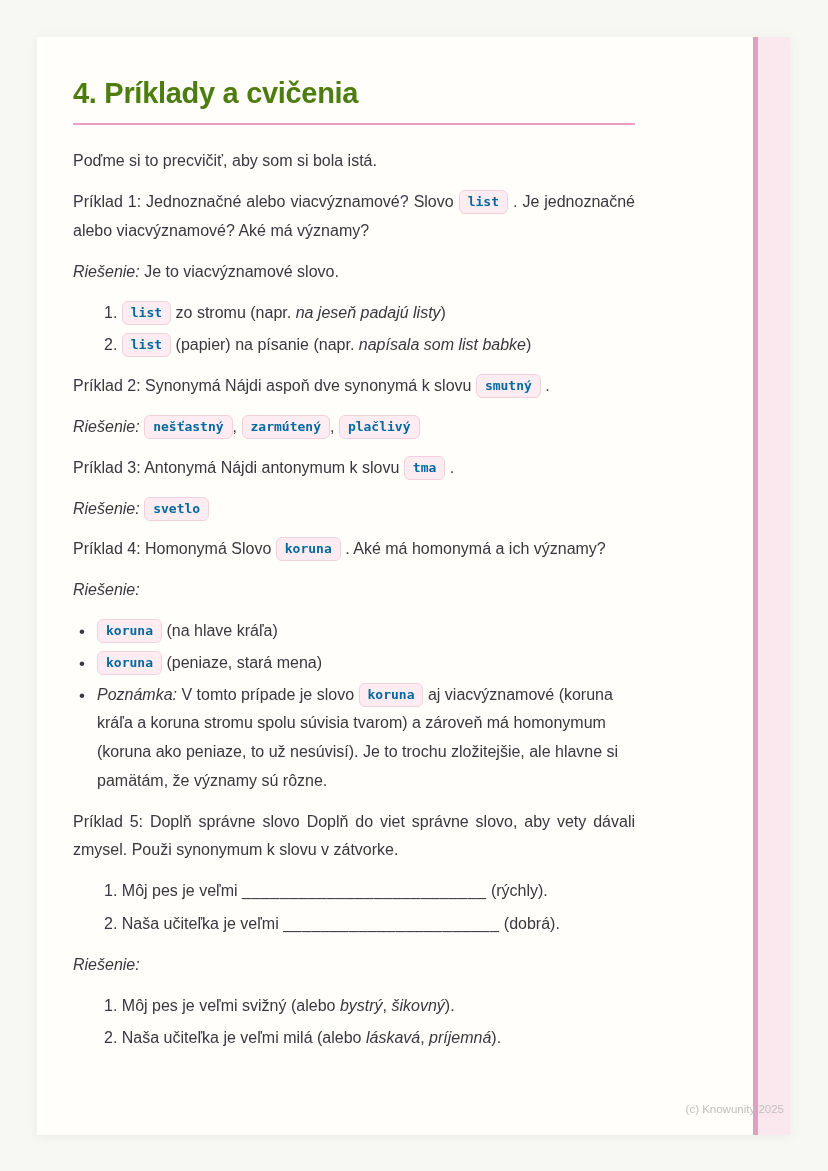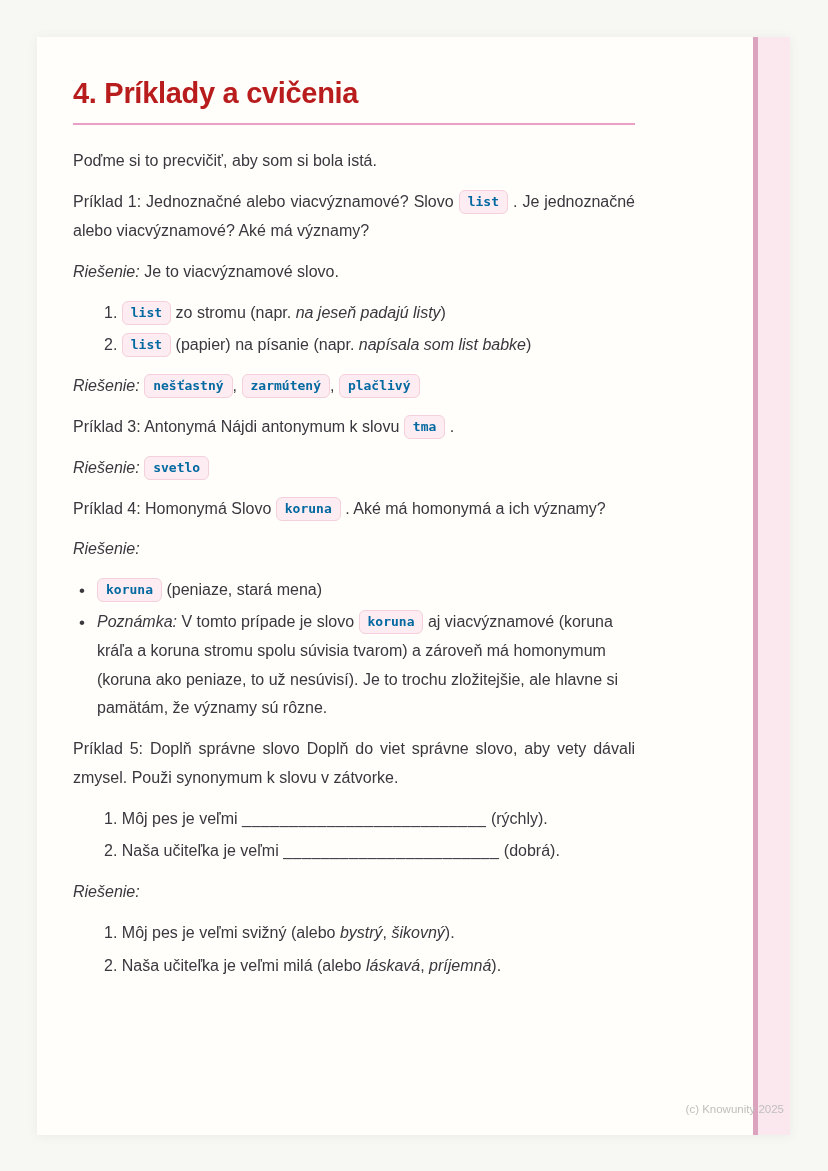--- a/index.html
+++ b/index.html
@@ -31,21 +31,21 @@
     left: 36px; top: 40px;
     width: 562px;
     font-size: 16px;
     line-height: 1.8;
   }
   h1 {
     margin: 0 0 13px 0;
     font-size: 29px;
     line-height: 1.15;
     font-weight: 700;
-    color: #b91c1c;
+    color: #4d7c0f;
     letter-spacing: -0.3px;
   }
   .rule {
     border: none;
     border-top: 2px solid #eb9fc4;
     margin: 0 0 22px 0;
   }
   p { margin: 12px 0; }
   .justify { text-align: justify; }
   b { font-weight: 400; }
@@ -113,20 +113,24 @@
       <div class="li"><span>1.</span>
         <span class="badge">list</span>
         <span>zo stromu (napr.</span>
         <i>na jeseň padajú listy</i><span>)</span></div>
       <div class="li"><span>2.</span>
         <span class="badge">list</span>
         <span>(papier) na písanie (napr.</span>
         <i>napísala som list babke</i><span>)</span></div>
     </div>
 
+    <p><b>Príklad 2: Synonymá</b>
+      <span>Nájdi aspoň dve synonymá k slovu</span>
+      <span class="badge">smutný</span>
+      <span>.</span></p>
 
     <p><i>Riešenie:</i>
       <span class="badge">nešťastný</span><span>,</span>
       <span class="badge">zarmútený</span><span>,</span>
       <span class="badge">plačlivý</span></p>
 
     <p><b>Príklad 3: Antonymá</b>
       <span>Nájdi antonymum k slovu</span>
       <span class="badge">tma</span>
       <span>.</span></p>
@@ -135,20 +139,22 @@
       <span class="badge">svetlo</span></p>
 
     <p><b>Príklad 4: Homonymá</b>
       <span>Slovo</span>
       <span class="badge">koruna</span>
       <span>. Aké má homonymá a ich významy?</span></p>
 
     <p><i>Riešenie:</i></p>
 
     <div class="ulist">
+      <div class="li"><span class="badge">koruna</span>
+        <span>(na hlave kráľa)</span></div>
       <div class="li"><span class="badge">koruna</span>
         <span>(peniaze, stará mena)</span></div>
       <div class="li"><i>Poznámka:</i>
         <span>V tomto prípade je slovo</span>
         <span class="badge">koruna</span>
         <span>aj viacvýznamové (koruna kráľa a koruna stromu spolu súvisia tvarom) a zároveň má homonymum (koruna ako peniaze, to už nesúvisí). Je to trochu zložitejšie, ale hlavne si pamätám, že významy sú rôzne.</span></div>
     </div>
 
     <p class="justify"><b>Príklad 5: Doplň správne slovo</b>
       <span>Doplň do viet správne slovo, aby vety dávali zmysel. Použi synonymum k slovu v zátvorke.</span></p>

